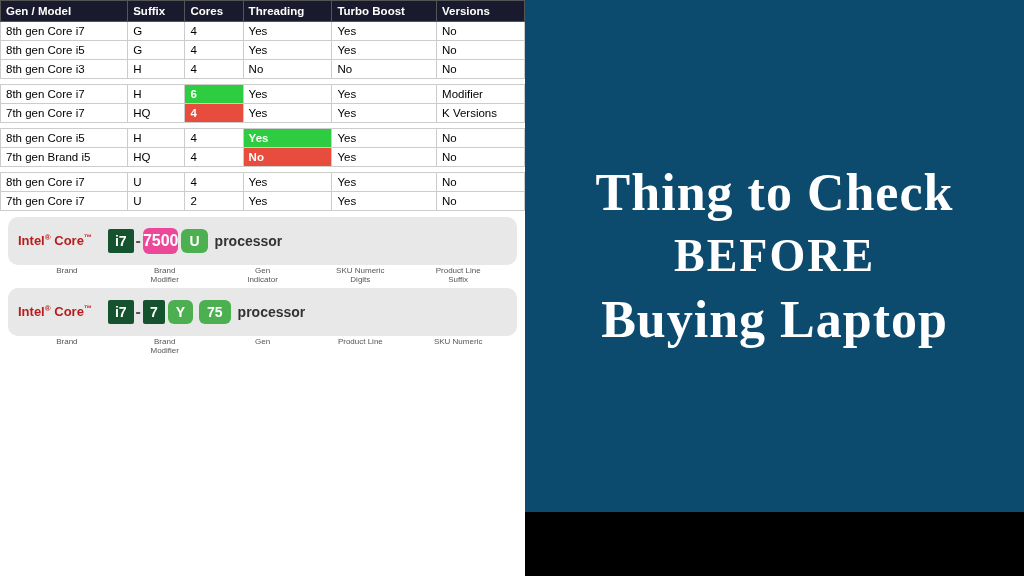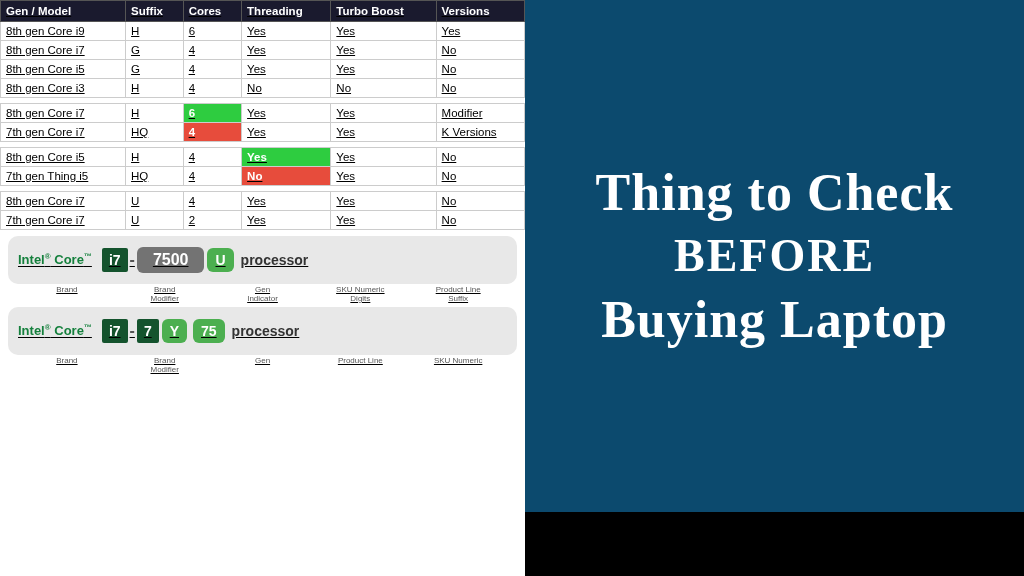--- a/index.html
+++ b/index.html
@@ -13,21 +13,20 @@
     }
 
     
     .left-panel {
       width: 540px;
       height: 576px;
       background: #fff;
       display: flex;
       flex-direction: column;
       overflow: hidden;
-      text-decoration: underline;
     }
 
     
     .table-section {
       flex: 0 0 auto;
       padding: 0;
     }
 
     table {
       width: 100%;
@@ -91,23 +90,23 @@
       padding: 5px 10px;
       display: flex;
       align-items: center;
       gap: 0;
       height: 48px;
     }
 
     .proc-brand {
       font-size: 13px;
       font-weight: bold;
-      color: #15803d;
+      color: #b91c1c;
       white-space: nowrap;
-      margin-right: 10px;
+      margin-right: 16px;
     }
 
     .proc-brand sup {
       font-size: 8px;
     }
 
     .proc-badge {
       display: flex;
       align-items: center;
       gap: 0;
@@ -124,23 +123,23 @@
     }
 
     .badge-dash {
       font-size: 16px;
       font-weight: bold;
       color: #555;
       margin: 0 2px;
     }
 
     .badge-num {
-      background: #737373;
+      background: #ec4899;
       border-radius: 6px;
-      padding: 4px 16px;
+      padding: 4px 0;
       font-size: 16px;
       font-weight: bold;
       color: #fff;
     }
 
     .badge-green {
       background: #4caf50;
       border-radius: 6px;
       padding: 4px 8px;
       font-size: 14px;
@@ -220,28 +219,20 @@
         <tr>
           <th>Gen / Model</th>
           <th>Suffix</th>
           <th>Cores</th>
           <th>Threading</th>
           <th>Turbo Boost</th>
           <th>Versions</th>
         </tr>
       </thead>
       <tbody id="table-body">
-      <tr>
-      <td>8th gen Core i9</td>
-      <td>H</td>
-      <td class="">6</td>
-      <td class="">Yes</td>
-      <td>Yes</td>
-      <td>Yes</td>
-    </tr>
           <tr>
       <td>8th gen Core i7</td>
       <td>G</td>
       <td class="">4</td>
       <td class="">Yes</td>
       <td>Yes</td>
       <td>No</td>
     </tr>
           <tr>
       <td>8th gen Core i5</td>
@@ -283,21 +274,21 @@
           </tr>
           <tr>
       <td>8th gen Core i5</td>
       <td>H</td>
       <td class="">4</td>
       <td class="cell-green">Yes</td>
       <td>Yes</td>
       <td>No</td>
     </tr>
           <tr>
-      <td>7th gen Thing i5</td>
+      <td>7th gen Brand i5</td>
       <td>HQ</td>
       <td class="">4</td>
       <td class="cell-red">No</td>
       <td>Yes</td>
       <td>No</td>
     </tr>
           <tr class="empty-row">
             <td colspan="6"></td>
           </tr>
           <tr>

